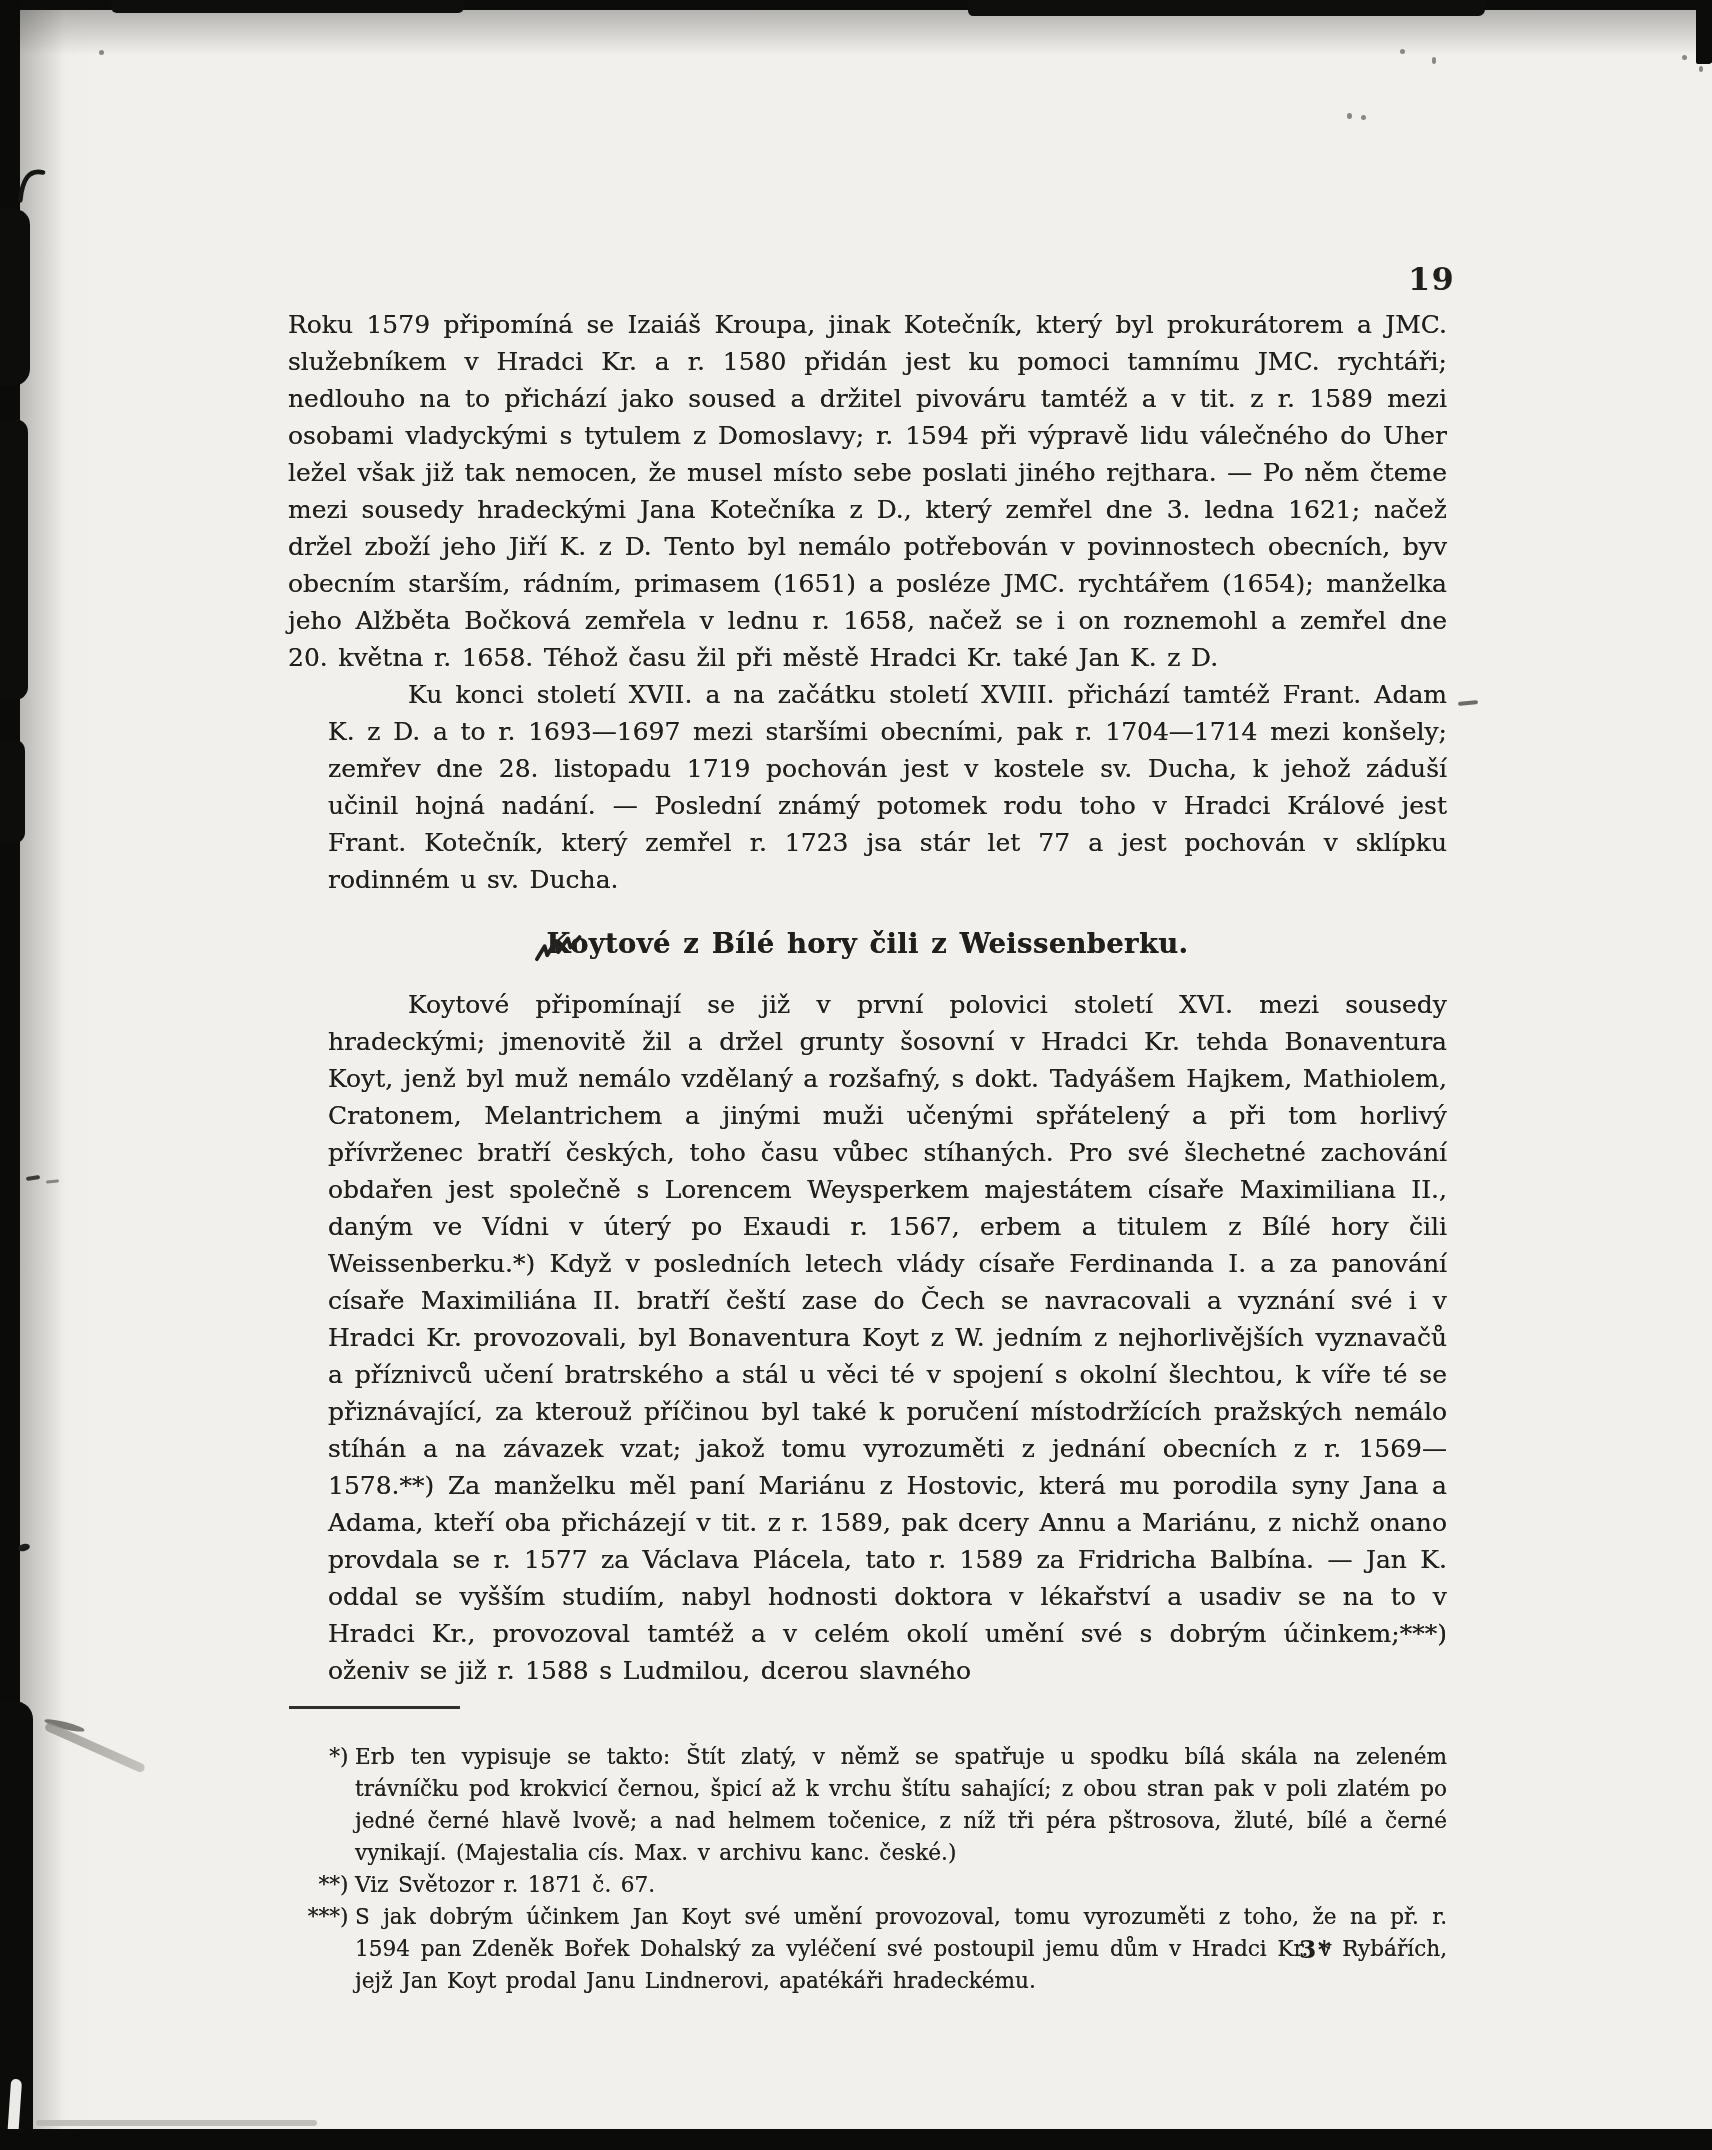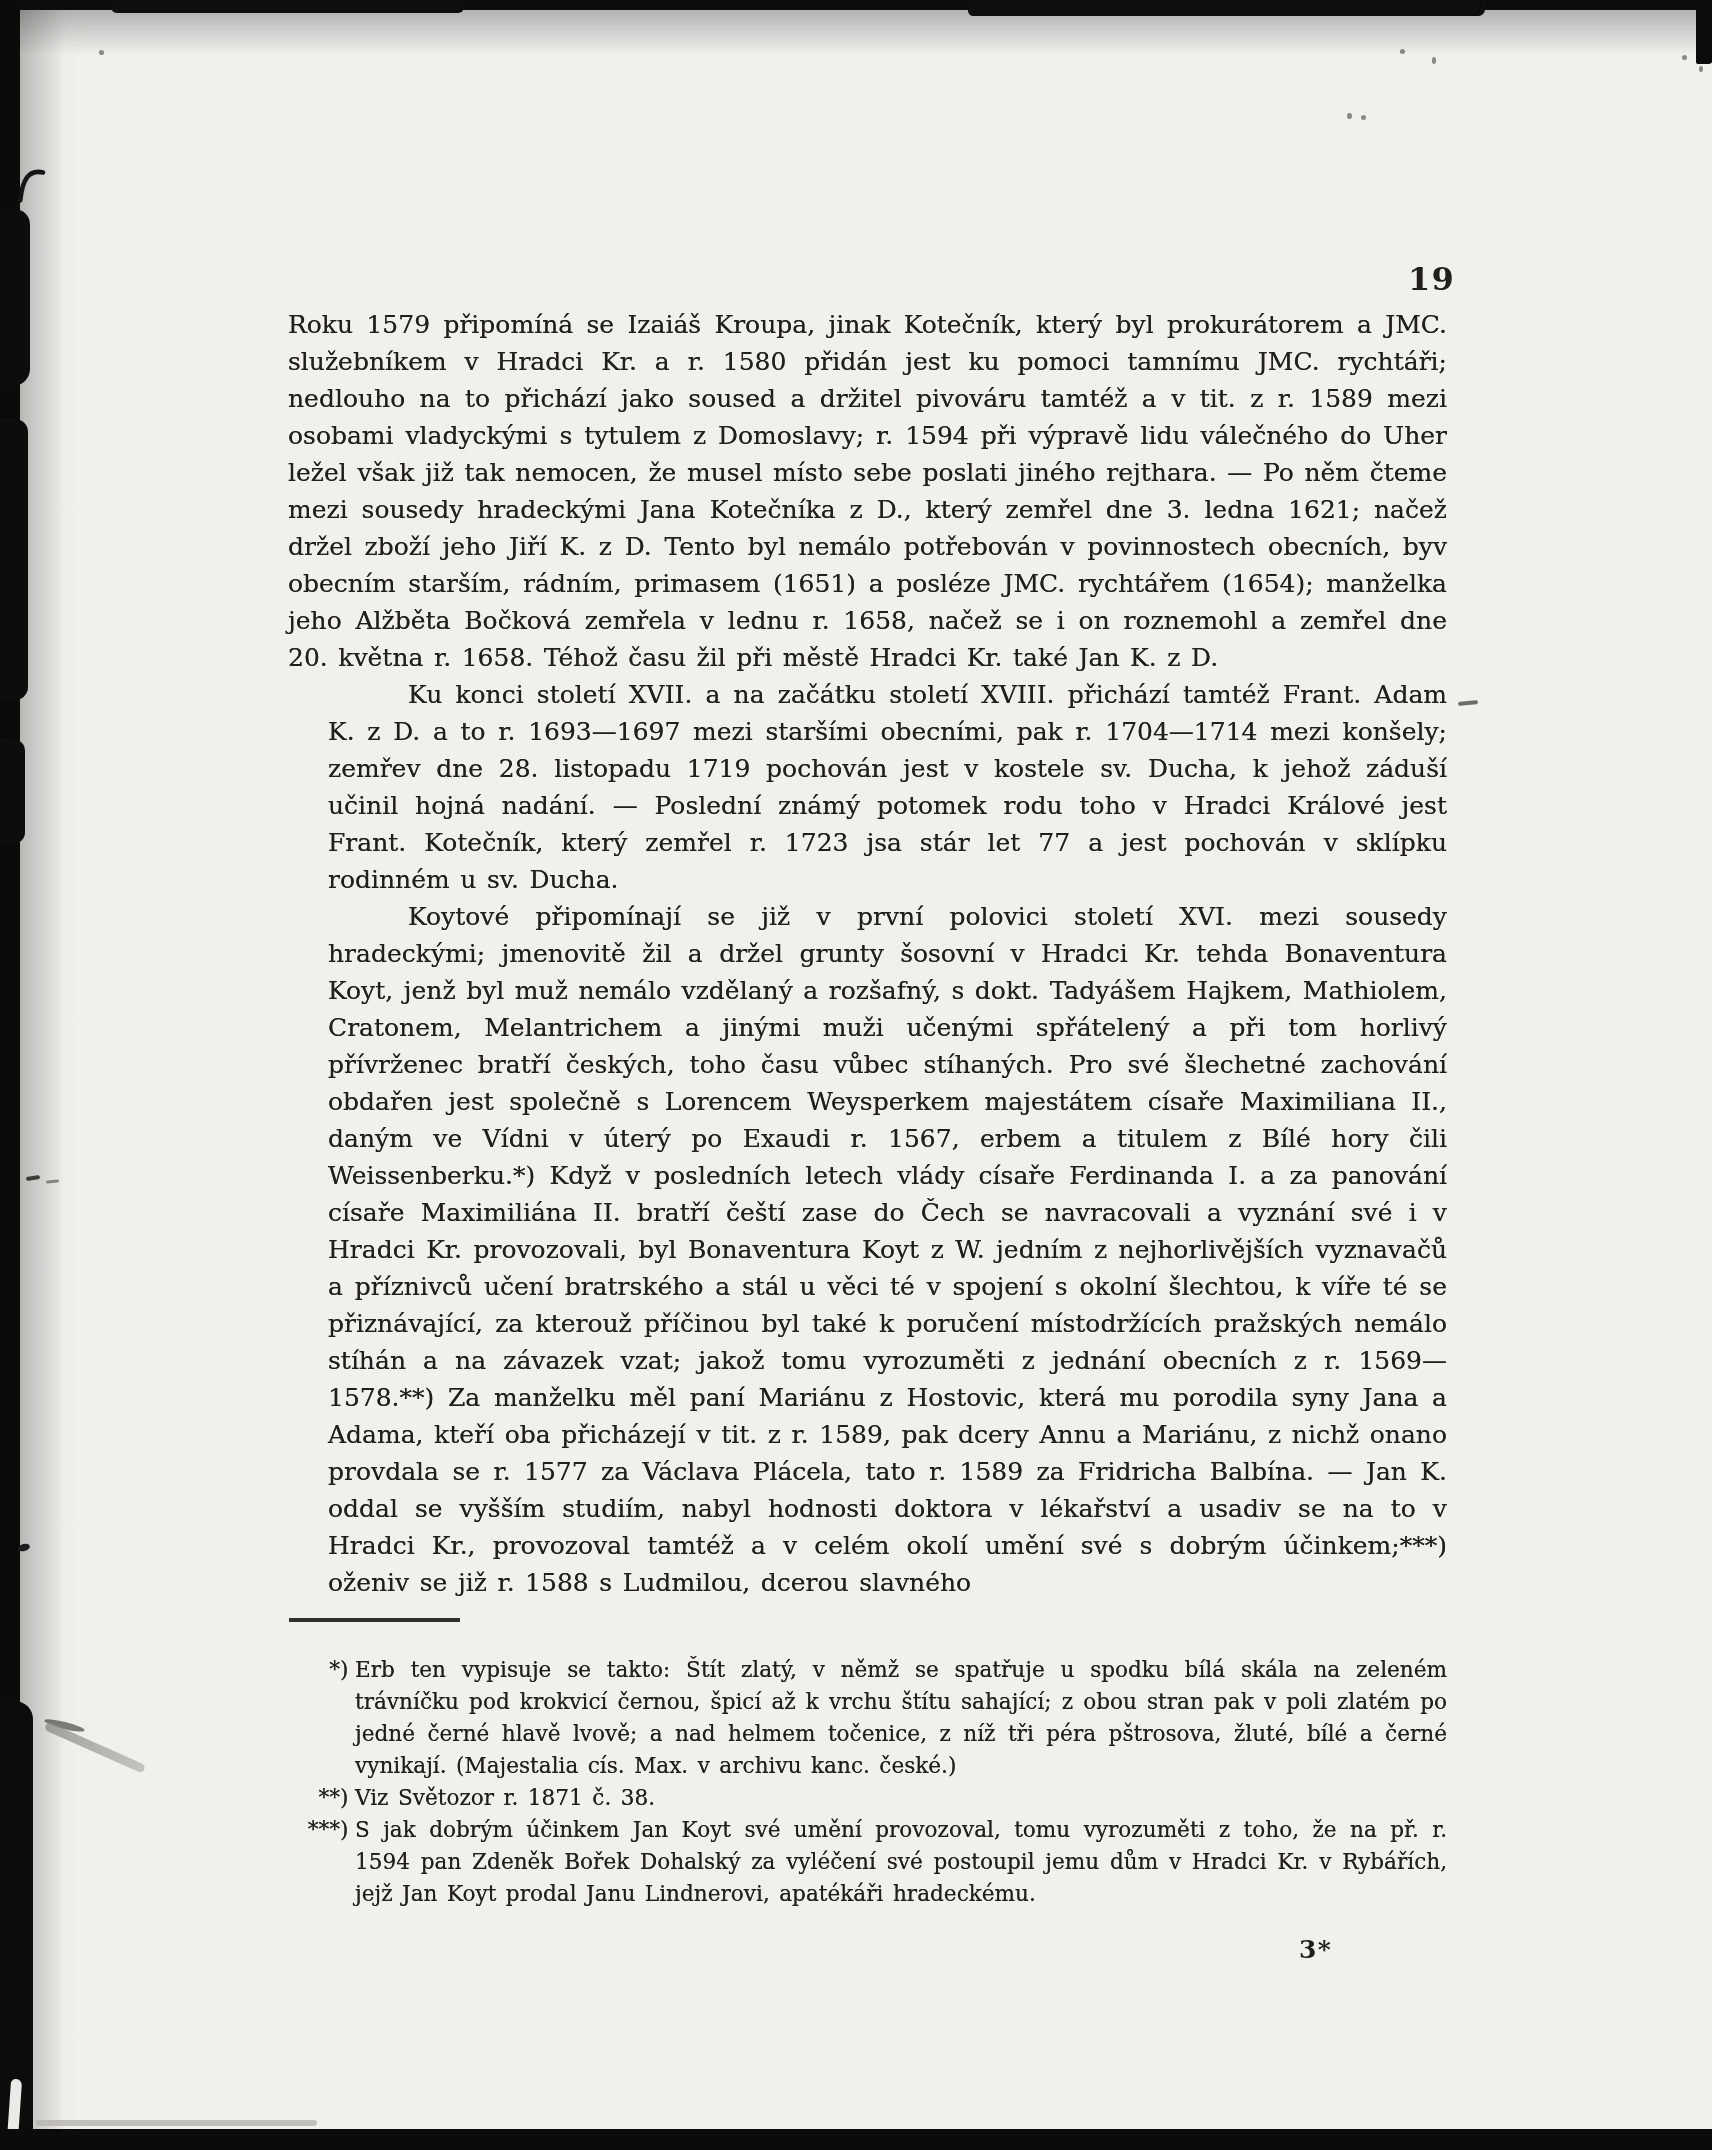--- a/index.html
+++ b/index.html
@@ -97,31 +97,39 @@
   <div class="a speck" style="left:1361px;top:115px"></div>
   <div class="a speck" style="left:1682px;top:55px"></div>
   <div class="a speck" style="left:1699px;top:66px;width:3.9px;height:5.9px"></div>
 
   <div class="page-number">19</div>
 
   <div class="textblock">
     <p class="para"><span>Roku 1579 připomíná se </span><span class="it">Izaiáš Kroupa, jinak Kotečník,</span><span> který byl prokurátorem a JMC. služebníkem v Hradci Kr. a r. 1580 přidán jest ku pomoci tamnímu JMC. rychtáři; nedlouho na to přichází jako soused a držitel pivováru tamtéž a v tit. z r. 1589 mezi osobami vladyckými s tytulem </span><span class="it">z Domoslavy;</span><span> r. 1594 při výpravě lidu válečného do Uher ležel však již tak nemocen, že musel místo sebe poslati jiného rejthara. — Po něm čteme mezi sousedy hradeckými </span><span class="it">Jana Kotečníka</span><span> z D., který zemřel dne 3. ledna 1621; načež držel zboží jeho </span><span class="it">Jiří K.</span><span> z D.  Tento byl nemálo potřebován v povinnostech obecních, byv obecním starším, rádním, primasem (1651) a posléze JMC. rychtářem (1654); manželka jeho </span><span class="it">Alžběta Bočková</span><span> zemřela v lednu r. 1658, načež se i on roznemohl a zemřel dne 20. května r. 1658.  Téhož času žil při městě Hradci Kr. také </span><span class="it">Jan K. z D.</span></p>
     <p class="para ind"><span>Ku konci století XVII. a na začátku století XVIII. přichází tamtéž </span><span class="it">Frant. Adam K. z D.</span><span> a to r. 1693—1697 mezi staršími obecními, pak r. 1704—1714 mezi konšely; zemřev dne 28. listopadu 1719 pochován jest v kostele sv. Ducha, k jehož záduší učinil hojná nadání. — Poslední známý potomek rodu toho v Hradci Králové jest </span><span class="it">Frant. Kotečník,</span><span> který zemřel r. 1723 jsa stár let 77 a jest pochován v sklípku rodinném u sv. Ducha.</span></p>
 
+    <h2 class="heading">
+      <span class="squiggle">
+        <svg width="51" height="31" viewBox="0 0 78 48">
+          <path d="M4,42 L16,22 L20,36 L33,14 L37,31 L52,10 L56,24 L70,8" fill="none" stroke="#232220" stroke-width="6" stroke-linejoin="round" stroke-linecap="round"></path>
+        </svg>
+      </span>
+      <span>Koytové z Bílé hory čili z Weissenberku.</span>
+    </h2>
 
     <p class="para ind"><span>Koytové připomínají se již v první polovici století XVI. mezi sousedy hradeckými; jmenovitě žil a držel grunty šosovní v Hradci Kr. tehda </span><span class="it">Bonaventura Koyt,</span><span> jenž byl muž nemálo vzdělaný a rozšafný, s dokt. Tadyášem Hajkem, Mathiolem, Cratonem, Melantrichem a jinými muži učenými spřátelený a při tom horlivý přívrženec bratří českých, toho času vůbec stíhaných. Pro své šlechetné zachování obdařen jest společně s </span><span class="it">Lorencem Weysperkem</span><span> majestátem císaře Maximiliana II., daným ve Vídni v úterý po Exaudi r. 1567, erbem a titulem </span><span class="it">z Bílé hory</span><span> čili </span><span class="it">Weissenberku.</span><span>*)  Když v posledních letech vlády císaře Ferdinanda I. a za panování císaře Maximiliána II. bratří čeští zase do Čech se navracovali a vyznání své i v Hradci Kr. provozovali, byl </span><span class="it">Bonaventura Koyt z W.</span><span> jedním z nejhorlivějších vyznavačů a příznivců učení bratrského a stál u věci té v spojení s okolní šlechtou, k víře té se přiznávající, za kterouž příčinou byl také k poručení místodržících pražských nemálo stíhán a na závazek vzat; jakož tomu vyrozuměti z jednání obecních z r. 1569—1578.**)  Za manželku měl paní </span><span class="it">Mariánu z Hostovic,</span><span> která mu porodila syny </span><span class="it">Jana</span><span> a </span><span class="it">Adama,</span><span> kteří oba přicházejí v tit. z r. 1589, pak dcery </span><span class="it">Annu</span><span> a </span><span class="it">Mariánu,</span><span> z nichž onano provdala se r. 1577 za Václava Plácela, tato r. 1589 za Fridricha Balbína. — </span><span class="it">Jan K.</span><span> oddal se vyšším studiím, nabyl hodnosti doktora v lékařství a usadiv se na to v Hradci Kr., provozoval tamtéž a v celém okolí umění své s dobrým účinkem;***) oženiv se již r. 1588 s </span><span class="it">Ludmilou,</span><span> dcerou slavného</span></p>
 
     <div class="fnrule"></div>
 
     <div class="footnotes">
       <p class="fn">
         <span class="marker">*)</span><span><span>Erb ten vypisuje se takto: Štít zlatý, v němž se spatřuje u spodku bílá skála na zeleném trávníčku pod krokvicí černou, špicí až k vrchu štítu sahající; z obou stran pak v poli zlatém po jedné černé hlavě lvově; a nad helmem točenice, z níž tři péra pštrosova, žluté, bílé a černé vynikají. </span><span class="it">(Majestalia cís. Max. v archivu kanc. české.)</span></span>
       </p>
       <p class="fn">
-        <span class="marker">**)</span><span><span>Viz </span><span class="it">Světozor</span><span> r. 1871 č. 38.</span></span>
+        <span class="marker">**)</span><span><span>Viz </span><span class="it">Světozor</span><span> r. 1871 č. 67.</span></span>
       </p>
       <p class="fn">
         <span class="marker">***)</span><span><span>S jak dobrým účinkem Jan Koyt své umění provozoval, tomu vyrozuměti z toho, že na př. r. 1594 pan Zdeněk Bořek Dohalský za vyléčení své postoupil jemu dům v Hradci Kr. v Rybářích, jejž Jan Koyt prodal Janu Lindnerovi, apatékáři hradeckému.</span></span>
       </p>
     </div>
   </div>
 
   <div class="signature">3*</div>
 
 </div>

